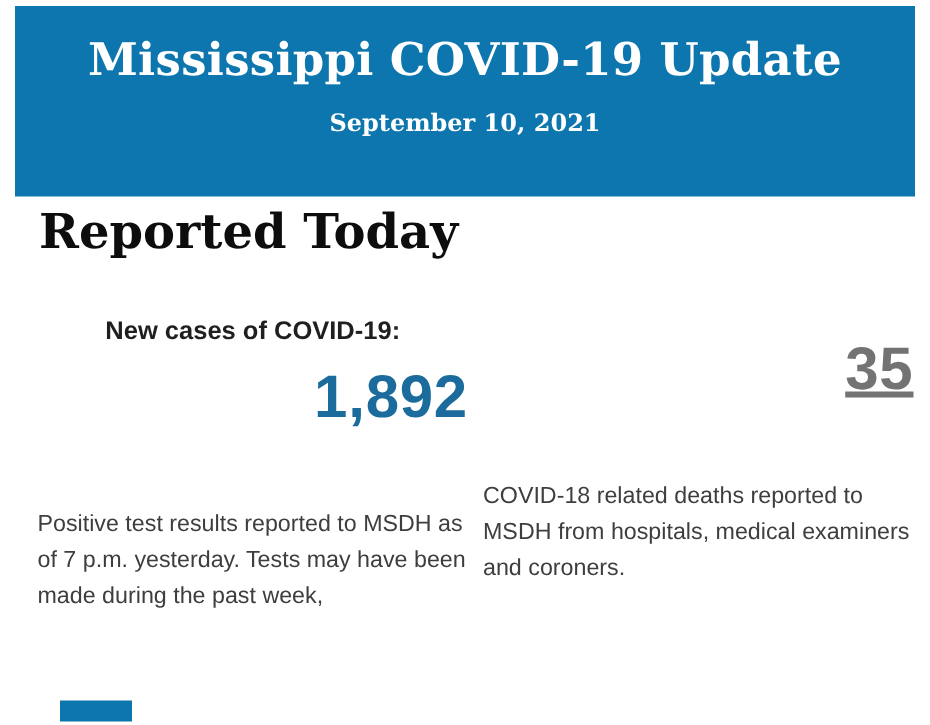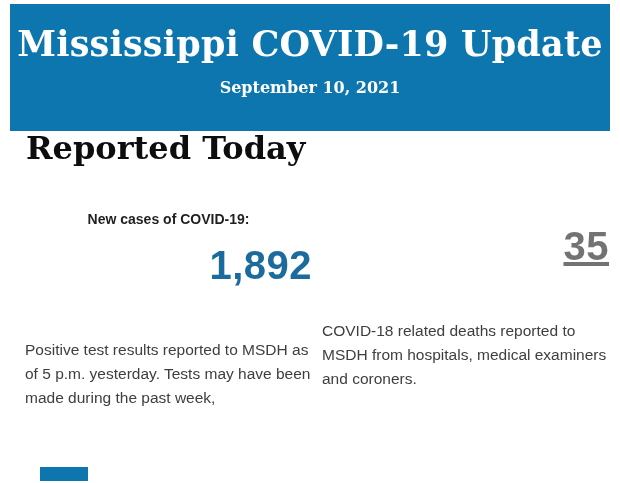--- a/index.html
+++ b/index.html
@@ -15,56 +15,56 @@
   
   .banner {
     position: absolute;
     left: 10px; right: 10px; top: 4px;
     height: 127px;
     text-align: center;
   }
   .banner-title {
     font-family: "DejaVu Serif", serif;
     font-weight: bold;
-    font-size: 35px;
+    font-size: 30px;
     color: #ffffff;
     padding-top: 19px;
     letter-spacing: 0.2px;
   }
   .banner-date {
     font-family: "DejaVu Serif", serif;
     font-weight: bold;
     font-size: 16px;
     color: #ffffff;
     margin-top: 14px;
   }
 
   
   .page-heading {
     position: absolute;
-    left: 26px; top: 129px;
+    left: 26px; top: 135px;
     font-family: "DejaVu Serif", serif;
     font-weight: bold;
     font-size: 32px;
     color: #0d0d0d;
   }
 
   
   .col {
     position: absolute;
     top: 211px;
     width: 287px;
   }
   .col-left  { left: 25px; }
   .col-right { left: 322px; }
 
   .stat-label {
     text-align: center;
     font-weight: bold;
-    font-size: 14px;
+    font-size: 17px;
     color: #1f1f1f;
     height: 19px;
   }
   .stat-value {
     text-align: right;
     font-weight: bold;
     font-size: 40px;
     line-height: 44px;
     margin-top: 13px;
     letter-spacing: 0.5px;
@@ -93,21 +93,21 @@
   <div class="banner-title">Mississippi COVID-19 Update</div>
   <div class="banner-date">September 10, 2021</div>
 </header>
 
 <h1 class="page-heading">Reported Today</h1>
 
 <section class="col col-left">
   <div class="stat-label">New cases of COVID-19:</div>
   <div class="stat-value" style="color: rgb(27, 108, 156);">1,892</div>
   <p class="stat-desc">Positive test results reported to MSDH as
-of 5 p.m. yesterday. Tests may have been
+of 7 p.m. yesterday. Tests may have been
 made during the past week,</p>
 </section>
 
 <section class="col col-right">
   <div class="stat-value" style="color: #737373; text-decoration: underline;">35</div>
   <p class="stat-desc">COVID-18 related deaths reported to
 MSDH from hospitals, medical examiners
 and coroners.</p>
 </section>
 

